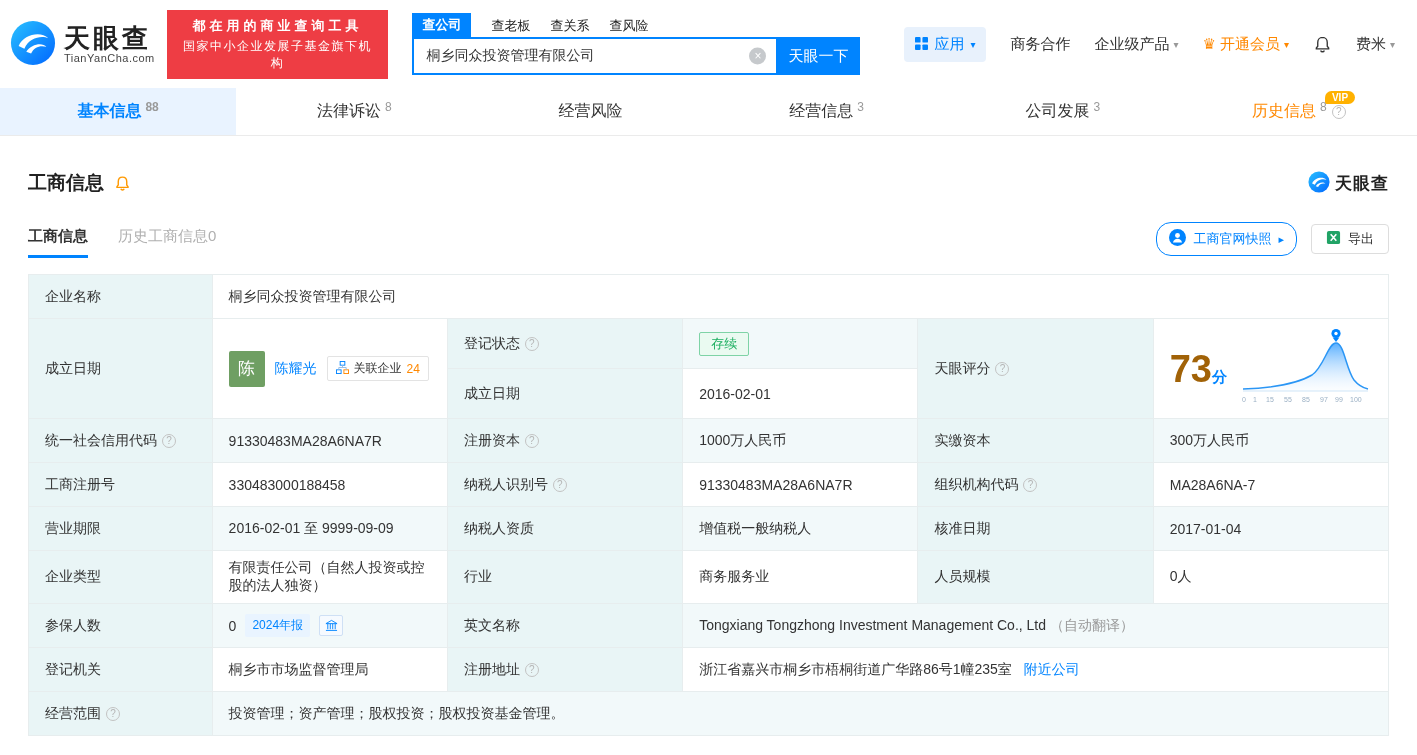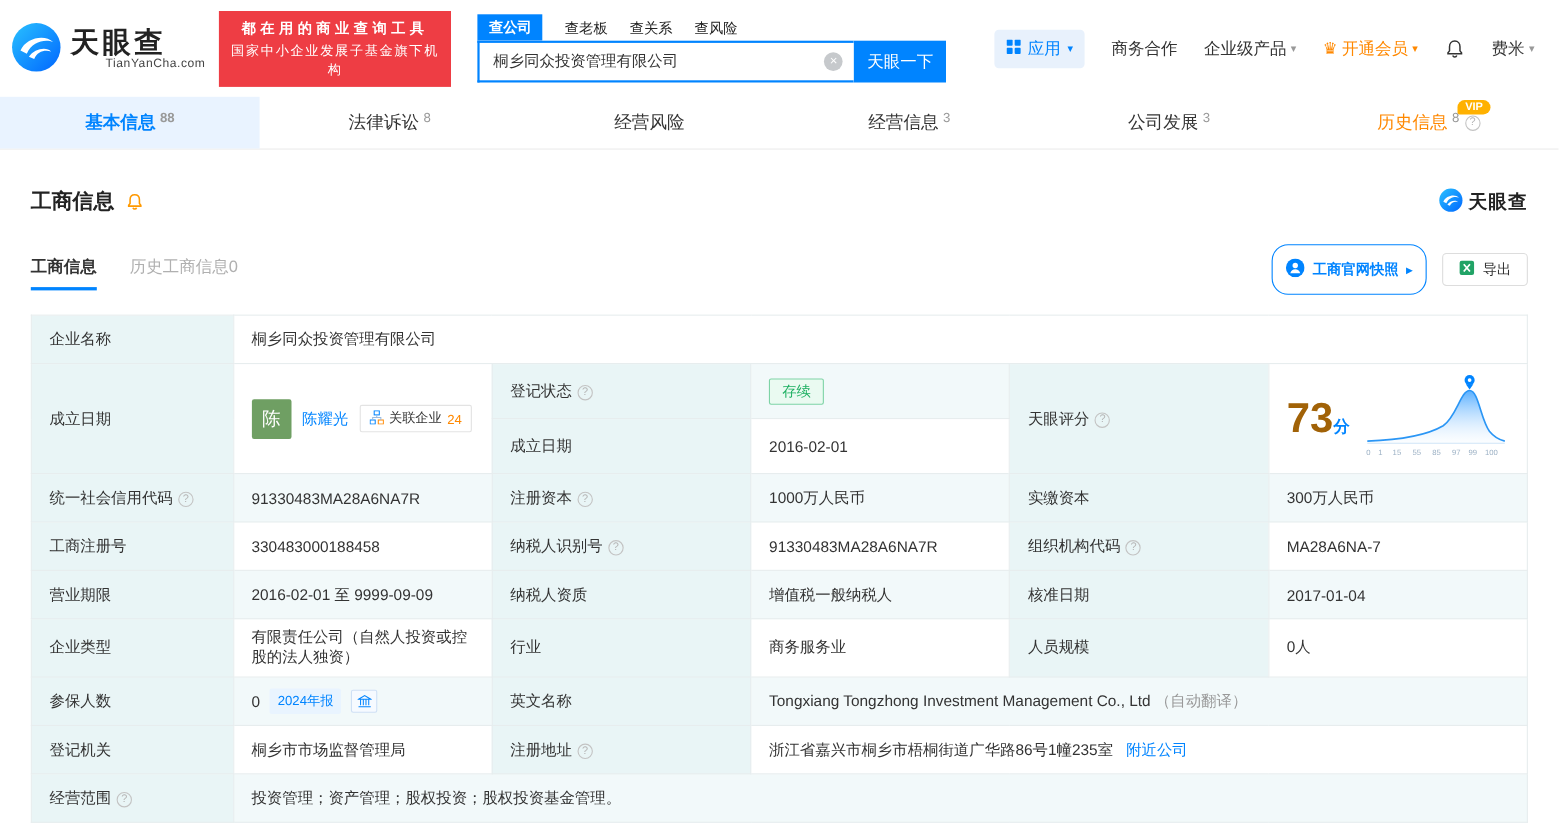--- a/index.html
+++ b/index.html
@@ -4,21 +4,21 @@
 <style>
   * { margin:0; padding:0; box-sizing:border-box; }
   html,body { width:1417px; background:#fff; }
   body { height:755px; overflow:hidden; font-family:"Liberation Sans","DejaVu Sans",sans-serif; color:#333; font-size:14px; }
 
   
   .header { display:flex; align-items:center; height:88px; padding:0 22px 0 10px; }
   .logo { display:flex; align-items:center; gap:8px; cursor:pointer; }
   .logo-text-wrap { display:flex; flex-direction:column; line-height:1.1; }
   .logo-title { font-size:26px; font-weight:bold; color:#222; letter-spacing:3px; }
-  .logo-domain { font-size:11px; color:#444; letter-spacing:0.5px;margin-left:32px; }
+  .logo-domain { font-size:11px; color:#444; letter-spacing:0.5px; }
   .slogan { margin-left:12px; background:#ee3d44; color:#fff; padding:7px 10px; text-align:center; }
   .slogan .l1 { font-size:13px; font-weight:bold; letter-spacing:4px; }
   .slogan .l2 { font-size:12px; letter-spacing:1.5px; margin-top:3px; }
 
   .search-wrap { margin-left:24px; width:450px; }
   .search-tabs { display:flex; align-items:flex-end; gap:20px; font-size:13px; height:24px; }
   .search-tab { color:#222; cursor:pointer; padding:2px 0; }
   .search-tab.active { background:#0084ff; color:#fff; padding:3px 10px; font-weight:bold; }
   .search-row { display:flex; height:38px; }
   .search-box { flex:1; position:relative; }
@@ -53,21 +53,21 @@
   .section-title { font-size:19px; font-weight:bold; color:#222; }
   .title-bell { margin-left:10px; display:flex; cursor:pointer; color:#ff9900; }
   .mini-logo { margin-left:auto; display:flex; align-items:center; gap:5px; }
   .mini-logo-text { font-size:17px; font-weight:bold; color:#222; letter-spacing:1px; }
 
   .subtab-row { display:flex; align-items:center; margin-top:26px; }
   .subtab { font-size:15px; font-weight:bold; color:#333; padding-bottom:9px; border-bottom:3px solid transparent; cursor:pointer; margin-right:30px; }
   .subtab.active { border-bottom-color:#0084ff; }
   .subtab.inactive { color:#b0b0b0; font-weight:normal; }
   .subtab-actions { margin-left:auto; display:flex; align-items:center; gap:14px; padding-bottom:6px; }
-  .snapshot-btn { display:flex; align-items:center; gap:7px; border:1px solid #0084ff; color:#0084ff; border-radius:15px; height:46px; padding:0 12px; font-size:13px; cursor:pointer; background:#fff;font-weight:bold; }
+  .snapshot-btn { display:flex; align-items:center; gap:7px; border:1px solid #0084ff; color:#0084ff; border-radius:15px; height:34px; padding:0 12px; font-size:13px; cursor:pointer; background:#fff; }
   .snapshot-arrow { font-size:11px; }
   .snapshot-arrow::before { content:"▸"; }
   .export-btn { display:flex; align-items:center; gap:7px; border:1px solid #ddd; color:#333; border-radius:4px; height:30px; padding:0 14px; font-size:13px; cursor:pointer; background:#fff; }
 
   
   table.info { width:100%; border-collapse:collapse; margin-top:12px; table-layout:fixed; }
   table.info th, table.info td { border:1px solid #e7edee; padding:8px 16px; font-weight:normal; text-align:left; vertical-align:middle; font-size:14px; color:#333; word-break:break-all; }
   table.info th { background:#e9f5f6; width:13.5%; }
   table.info td { background:#fff; }
   table.info tr { height:44px; }

